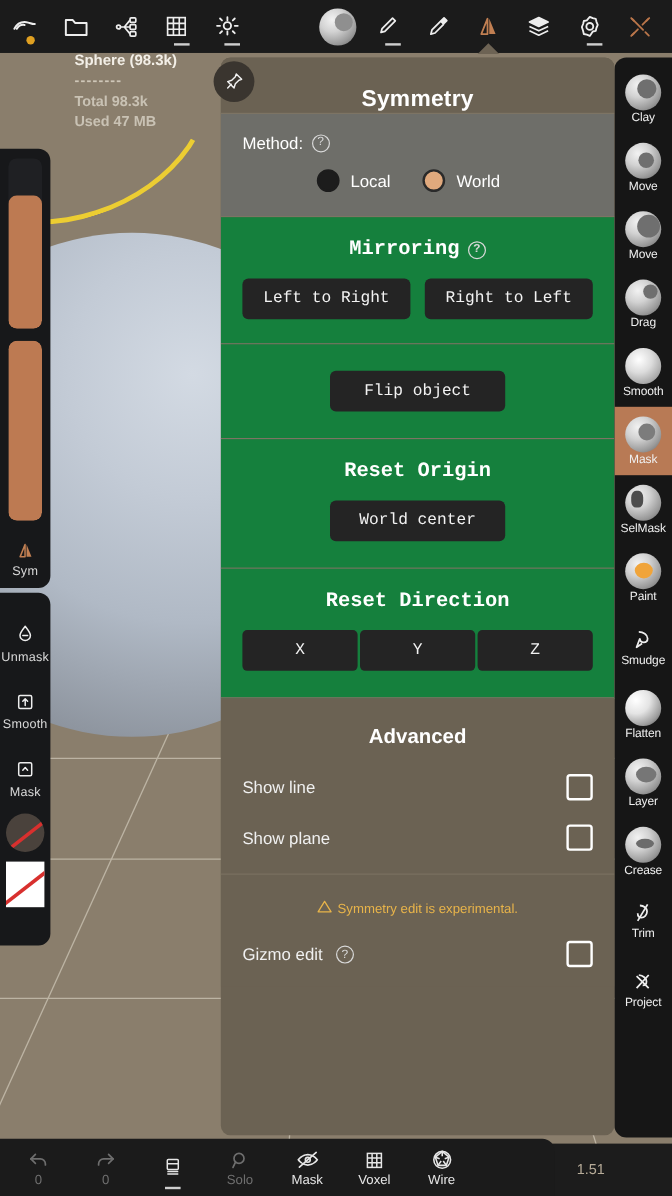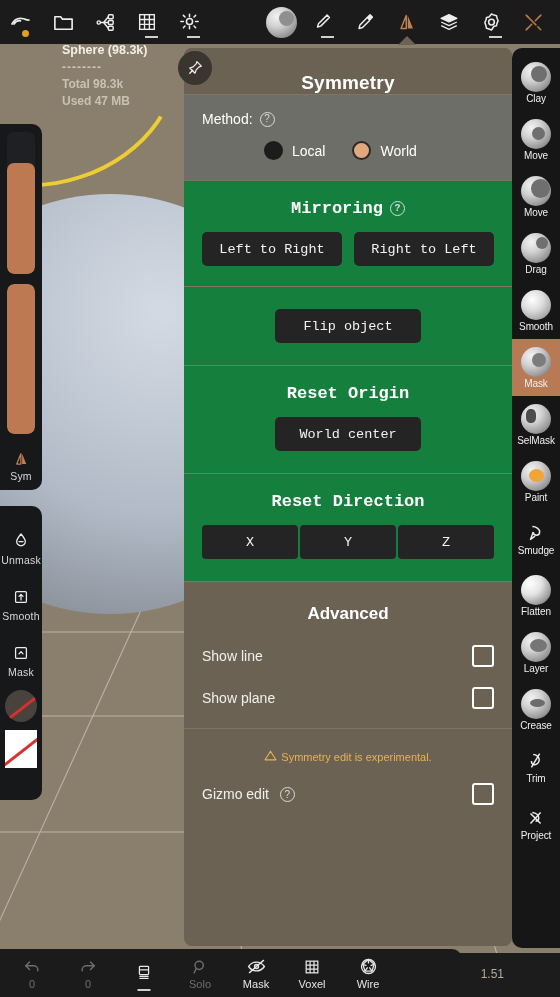--- a/index.html
+++ b/index.html
@@ -79,21 +79,21 @@
     position: absolute; left: 0; bottom: 0; width: 100%;
     background: #bd7a52; border-radius: 7px;
   }
   .rail-sym {
     position: absolute; left: 0; bottom: 8px; width: 42px;
     display: flex; flex-direction: column; align-items: center; gap: 2px;
   }
   .rail-label { font-size: 10.5px; color: #d8d8d8; letter-spacing: .2px; }
 
   .left-rail2 {
-    position: absolute; left: 0; top: 506px; width: 42px; height: 294px;
+    position: absolute; left: 0; top: 494px; width: 42px; height: 294px;
     background: #17181a; border-radius: 0 10px 10px 0;
     display: flex; flex-direction: column; align-items: center; padding-top: 14px;
   }
   .rail-btn {
     width: 42px; height: 56px;
     display: flex; flex-direction: column; align-items: center; justify-content: center; gap: 3px;
     color: #e6e6e6;
   }
   .swatch-round {
     width: 32px; height: 32px; border-radius: 50%;

